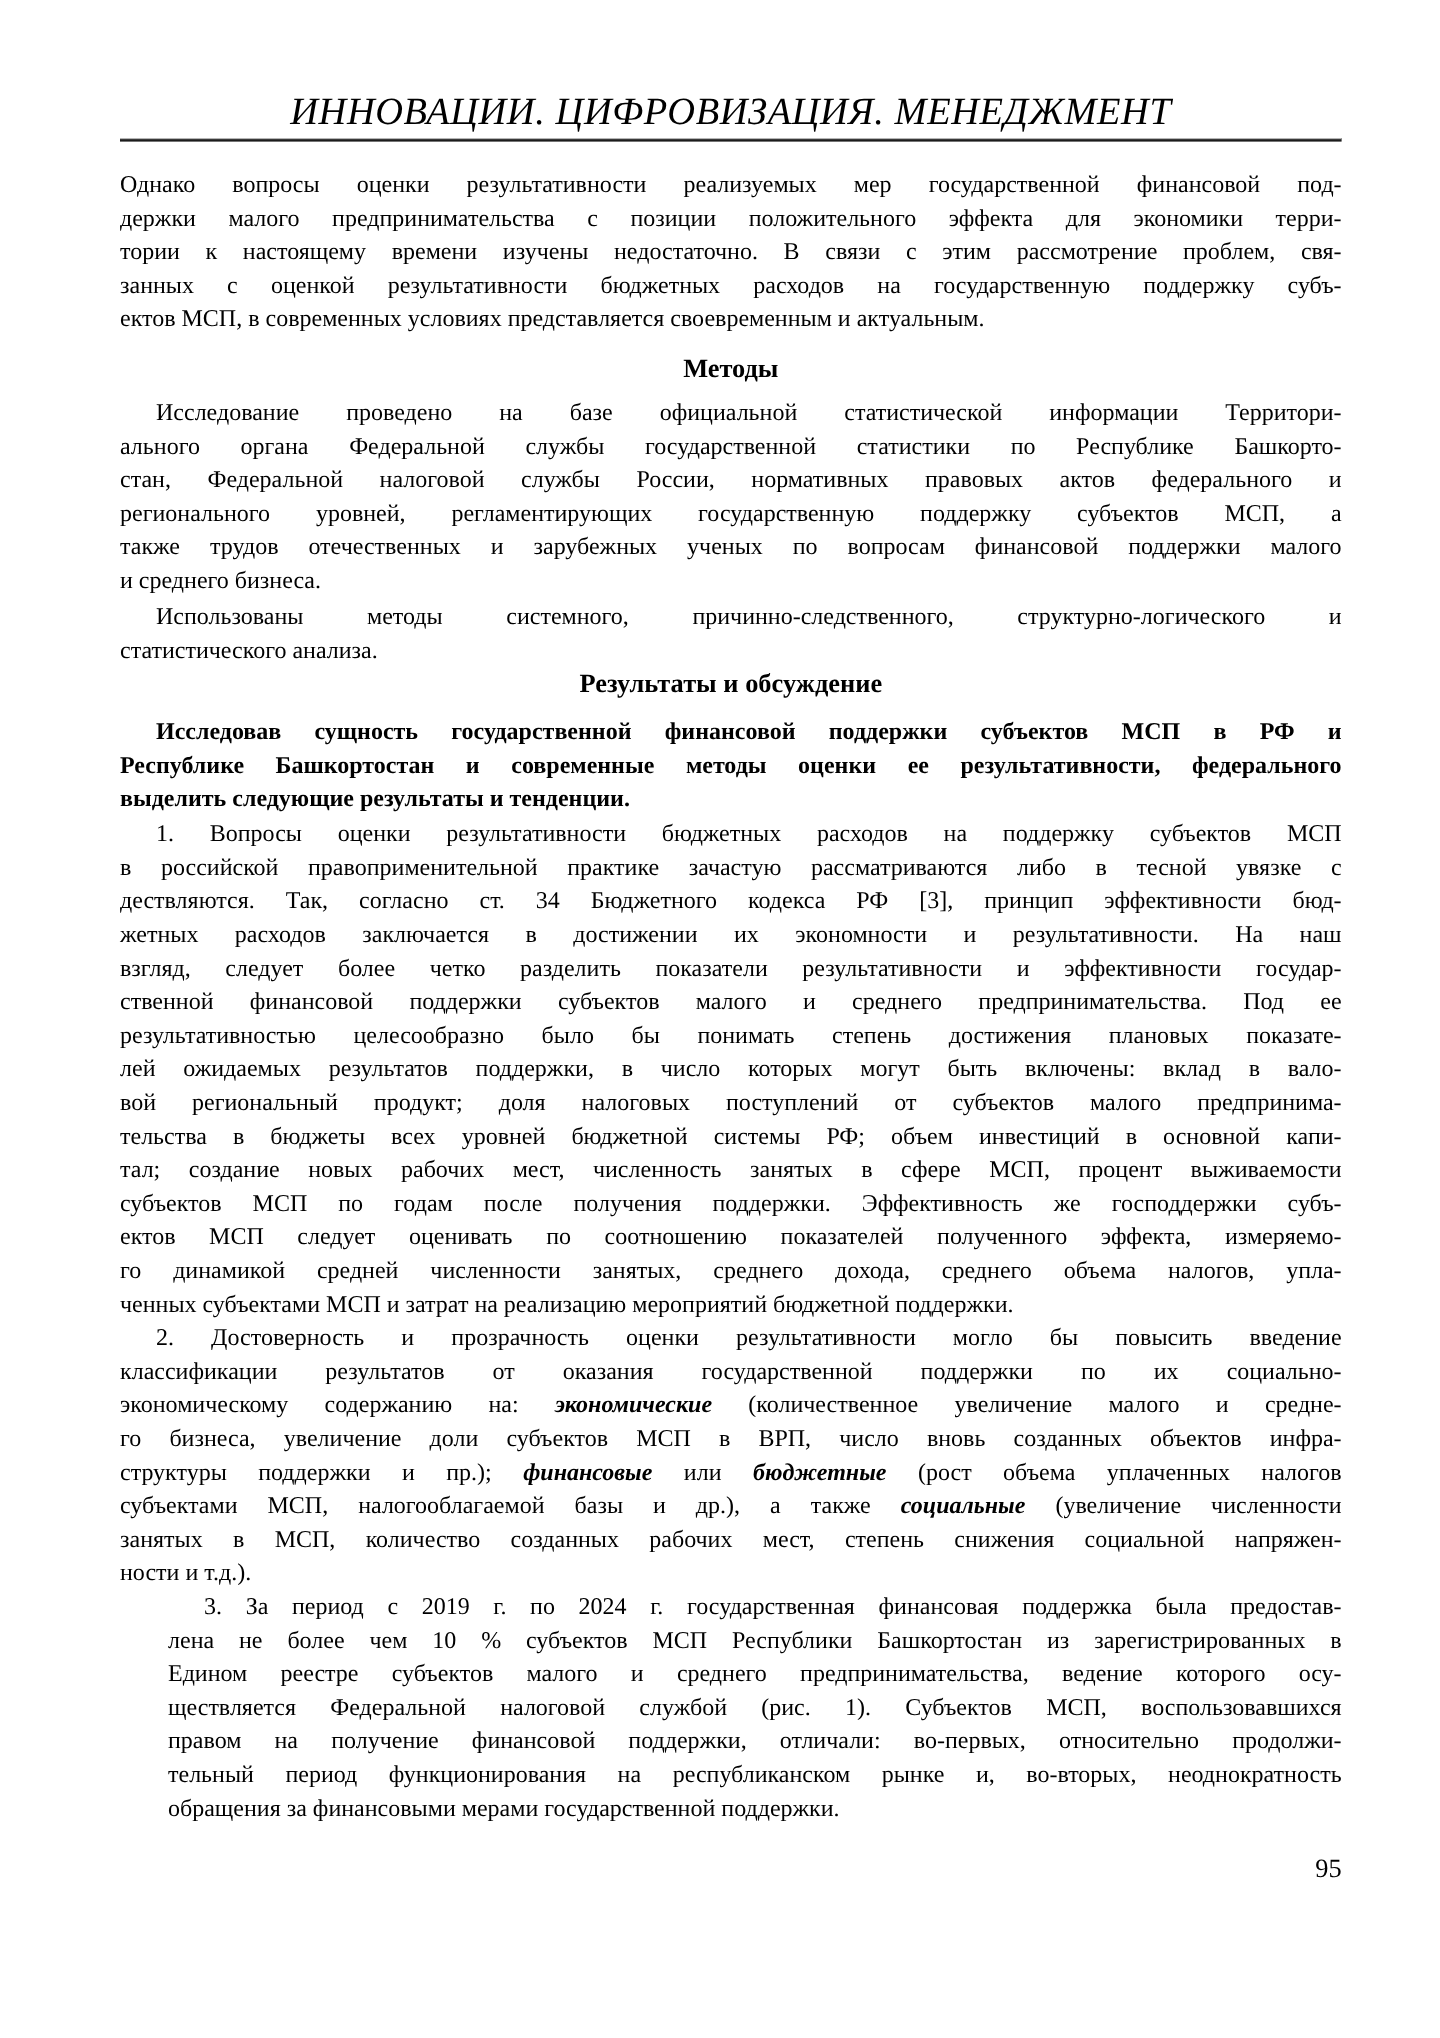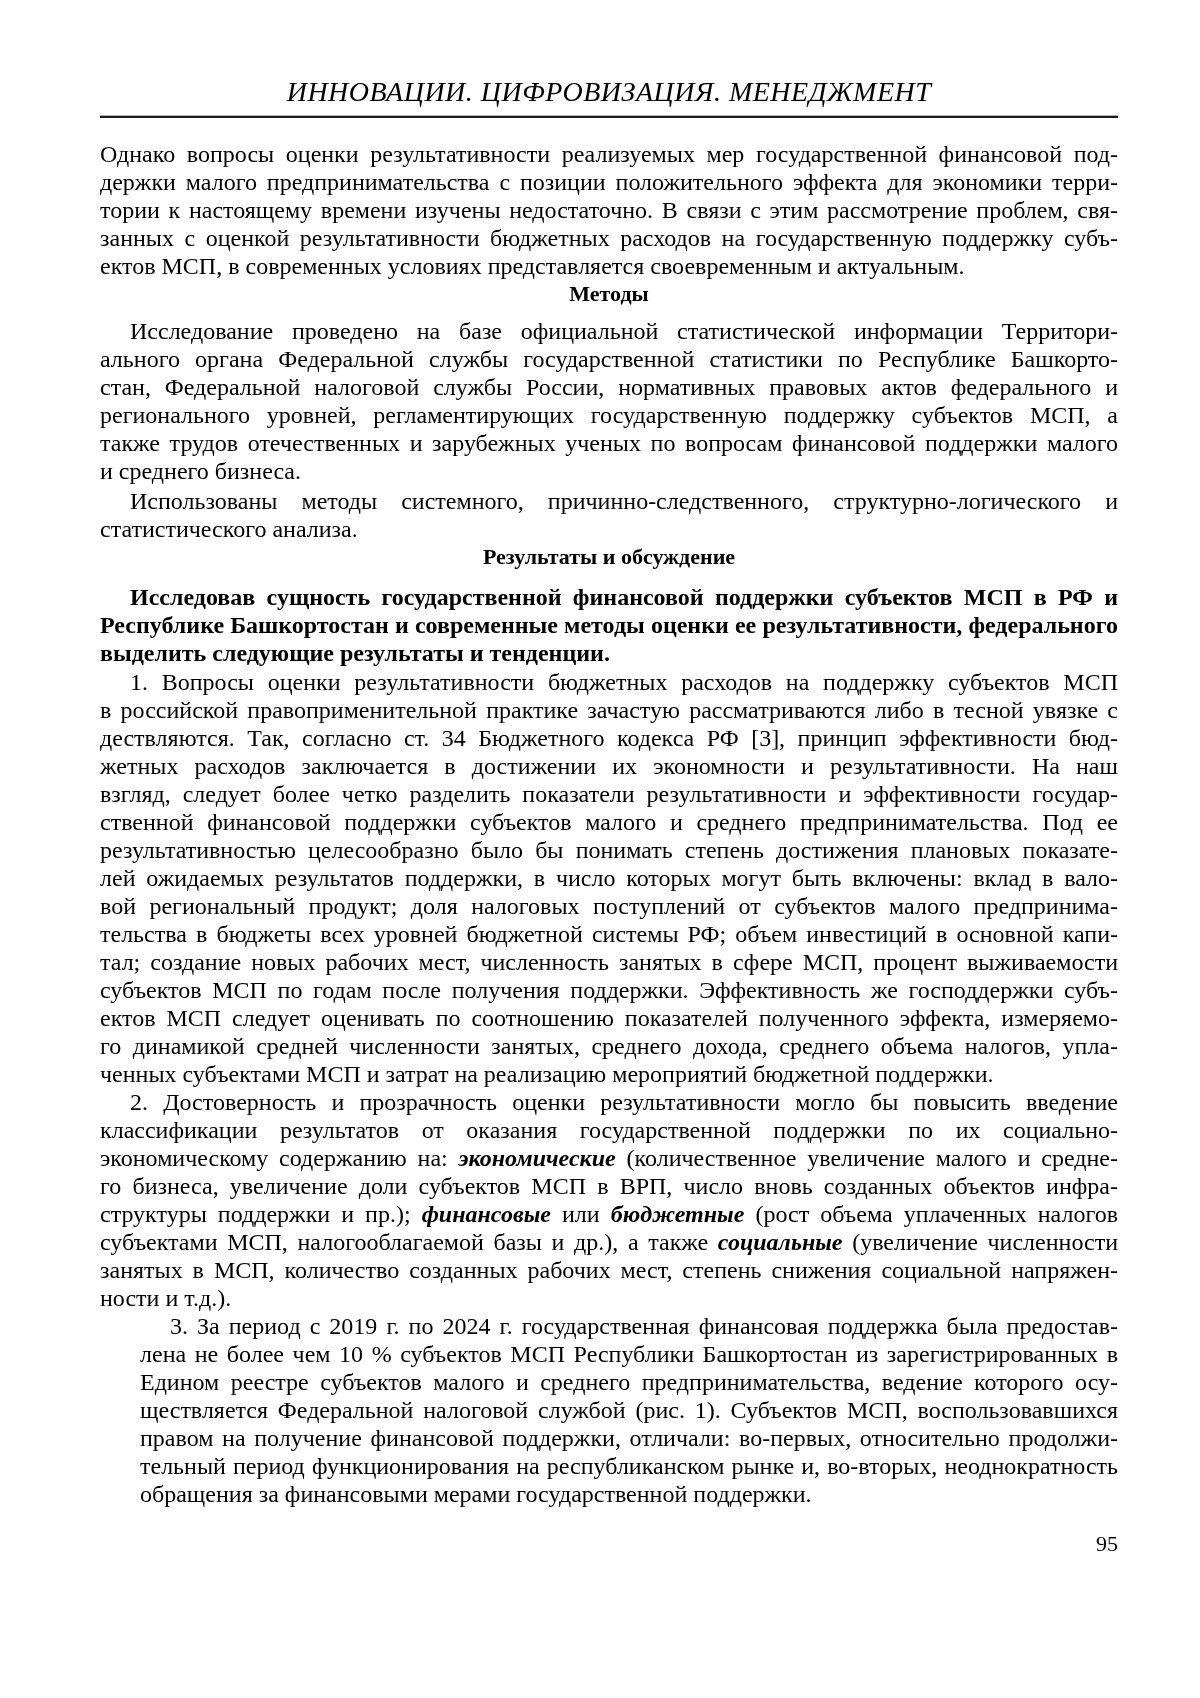--- a/index.html
+++ b/index.html
@@ -9,53 +9,53 @@
     font-family: "Liberation Serif", "DejaVu Serif", serif;
   }
   .page { position: relative; width: 1200px; height: 1698px; background: #fff; overflow: hidden; }
   .content { margin-left: 100px; width: 1018px; }
 
   .header-title {
     padding-top: 78px;
     height: 28px; line-height: 28px;
     text-align: center;
     font-style: italic;
-    font-size: 28px;
+    font-size: 32px;
     letter-spacing: 0.5px;
     white-space: nowrap;
   }
   .header-rule {
     margin-top: 9px;
     height: 2px;
     background: #1c1c1c;
     border-top: 1px solid #b5b5b5;
   }
 
   .para .line {
     height: 28px; line-height: 28px;
-    font-size: 24px;
+    font-size: 20px;
     white-space: nowrap;
     text-align: justify;
     text-align-last: justify;
   }
   .para .line.last { text-align-last: left; }
   .para .line.first { padding-left: 30px; }
 
   .heading {
     height: 28px; line-height: 28px;
     text-align: center;
     font-weight: bold;
     font-size: 22px;
   }
 
   .bi { font-weight: bold; font-style: italic; }
 
   
   .b0 { margin-top: 22px; }
-  .b1 { }
+  .b1 { margin-top: 13px; }
   .b2 { margin-top: 9px; }
   .b3 { margin-top: 2px; }
   .b4 { margin-top: 0; }
   .b5 { margin-top: 12px; font-weight: bold; }
   .b6 { margin-top: 1px; }
   .b7 { margin-top: 0; }
   .b8 { margin-top: 0; margin-left: 40px; }
 
   .page-number {
     margin-top: 22px;

